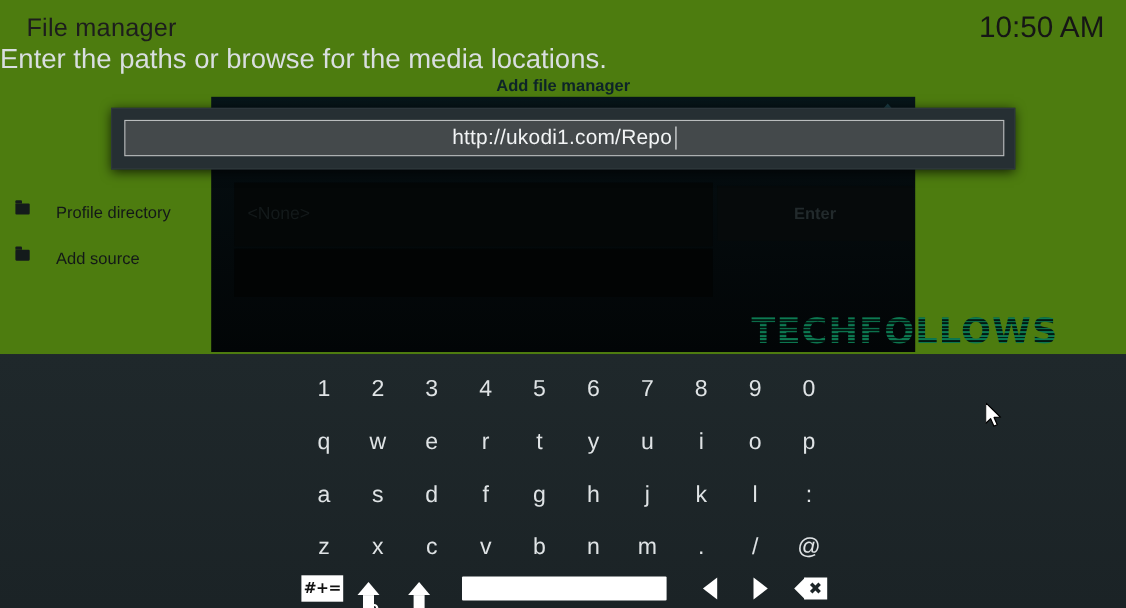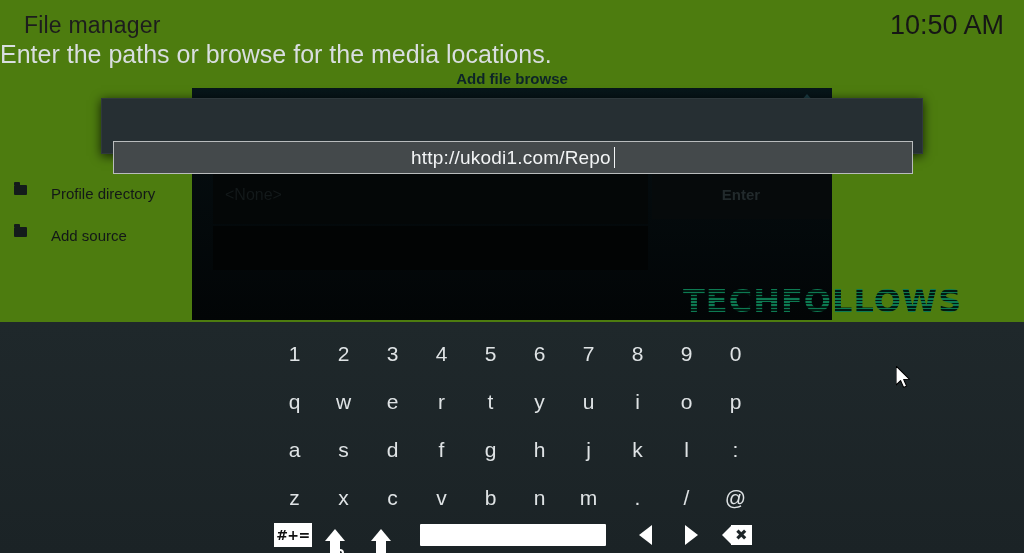--- a/index.html
+++ b/index.html
@@ -196,21 +196,20 @@
     height: 33px;
     background: #44494b;
     border: 1px solid #b9bcbd;
     box-sizing: border-box;
     display: flex;
     align-items: center;
     justify-content: center;
     color: #f2f4f5;
     font-size: 19px;
     letter-spacing: .2px;
-    margin-top: 32px;
   }
   #entry-caret {
     display: inline-block;
     width: 1px;
     height: 21px;
     background: #f2f4f5;
     margin-left: 3px;
     vertical-align: middle;
   }
 
@@ -365,21 +364,21 @@
 <body>
 
 <div id="screen">
 
   <div id="window-title">File manager</div>
   <div id="clock">10:50 AM</div>
 
   <div id="prompt-heading">Enter the paths or browse for the media locations.</div>
 
   <div id="bg-dialog">
-    <div id="bg-dialog-title">Add file browse</div>
+    <div id="bg-dialog-title">Add file manager</div>
     <div id="bg-dialog-caret"></div>
   </div>
 
   <div class="bg-row-label" id="row1-label">
     <span class="folder-ic"></span>
     <span>Profile directory</span>
   </div>
   <div class="bg-row-label" id="row2-label">
     <span class="folder-ic"></span>
     <span>Add source</span>

